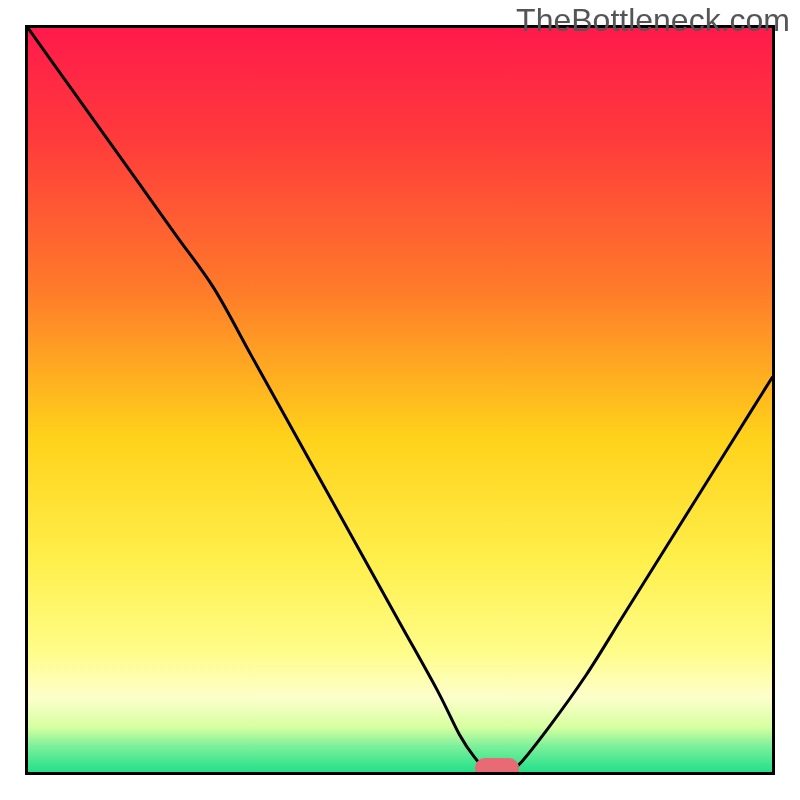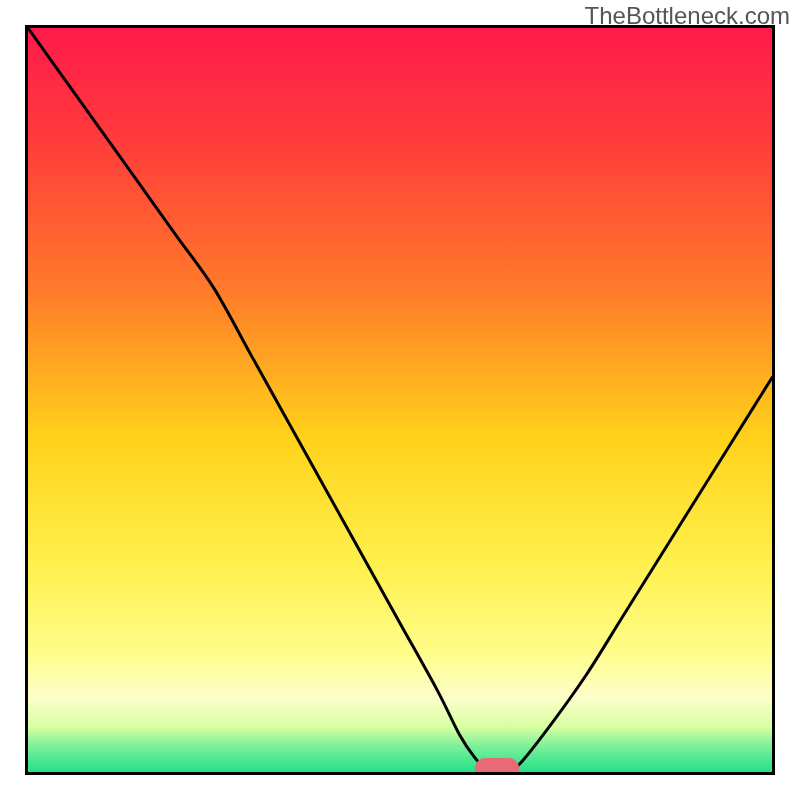--- a/index.html
+++ b/index.html
@@ -12,21 +12,21 @@
   }
   .container {
     position: relative;
     width: 800px;
     height: 800px;
   }
   .watermark {
     position: absolute;
     top: 2px;
     right: 10px;
-    font-size: 24px;
+    font-size: 32px;
     font-weight: 500;
     color: #555;
     z-index: 10;
   }
   .plot-area {
     position: absolute;
     left: 25px;
     top: 25px;
     width: 750px;
     height: 750px;

